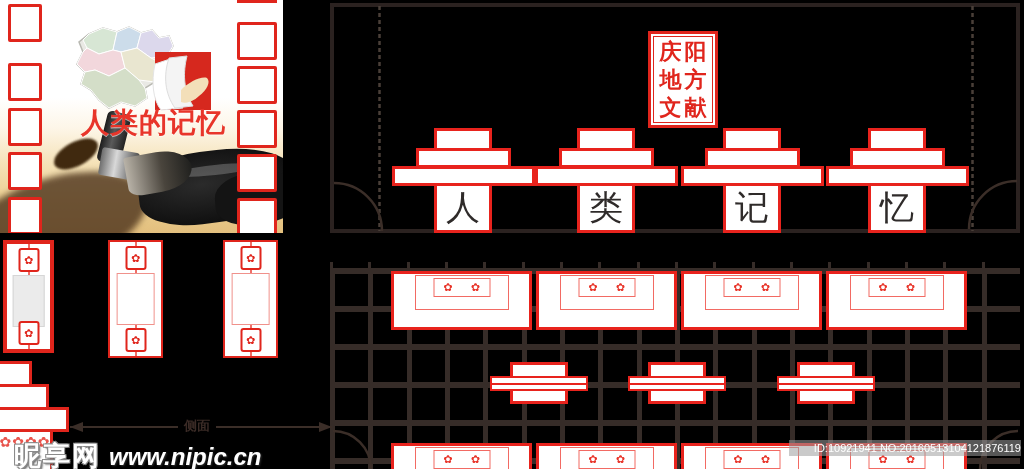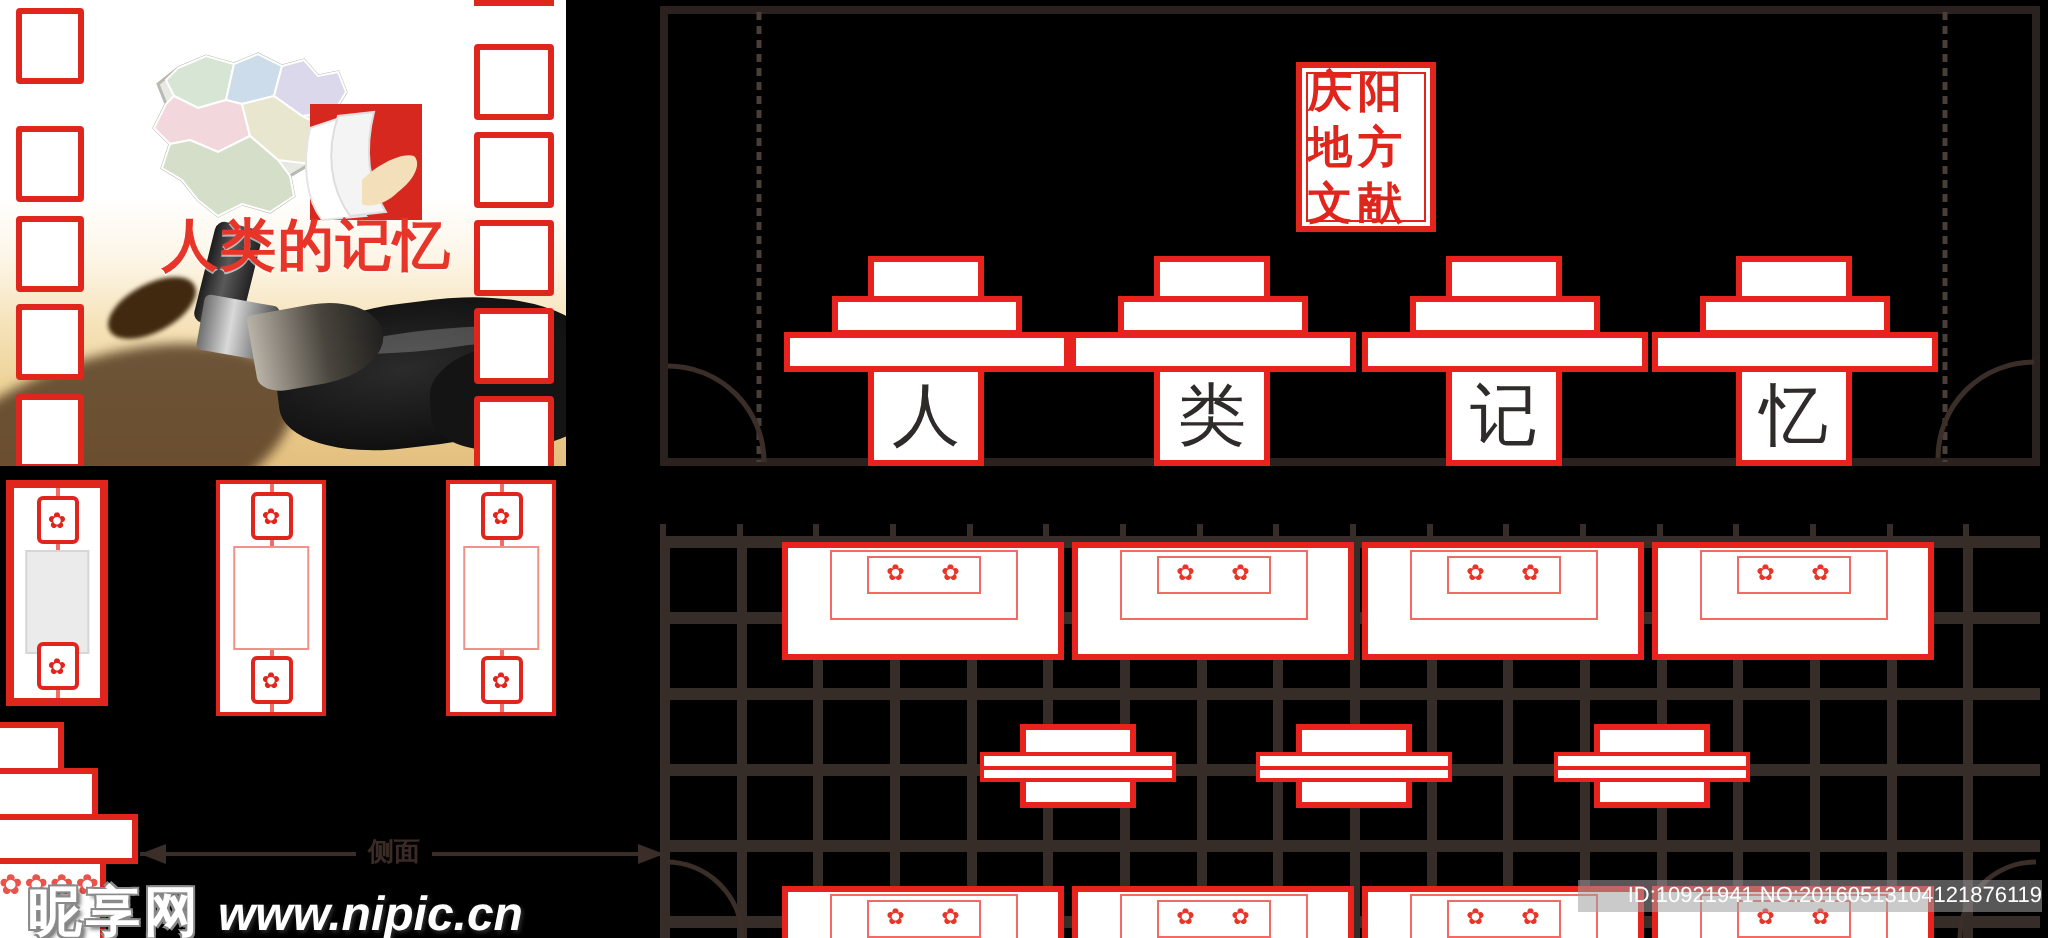--- a/index.html
+++ b/index.html
@@ -41,23 +41,23 @@
   #poster-title { position:absolute; left:12px; top:104px; width:283px; text-align:center;
     font-size:28px; font-weight:bold; color:#e8352a; letter-spacing:1px;
     text-shadow:0 1px 0 rgba(255,255,255,.6); font-family:"Liberation Sans","DejaVu Sans",sans-serif; }
 
   
   #elevation {
     position:absolute; left:330px; top:3px; width:690px; height:230px;
     background:#000; border:4px solid #2b2220;
   }
   #plaque {
-    position:absolute; left:648px; top:31px; width:70px; height:85px;
+    position:absolute; left:648px; top:31px; width:70px; height:97px;
     background:#fff; border:3px solid #e0251c; box-shadow:inset 0 0 0 2px #fff, inset 0 0 0 3px #e0251c;
-    display:flex; flex-direction:column; justify-content:center; z-index:4;
+    display:flex; flex-direction:column; justify-content:center; align-items:center; z-index:4;
   }
   .plaque-line { font-size:22px; line-height:28px; font-weight:bold; color:#e0251c; letter-spacing:3px; text-indent:3px; white-space:nowrap; }
 
   .shelf-box { position:absolute; background:#fff; border:3px solid #e8231d; }
   .shelf-top { width:58px; height:24px; top:128px; z-index:3; }
   .shelf-mid { width:95px; height:20px; top:148px; z-index:4; }
   .shelf-bar { width:143px; height:20px; top:166px; z-index:5; }
   .shelf-char { width:58px; height:50px; top:183px; z-index:2;
     display:flex; align-items:center; justify-content:center;
     font-family:"Liberation Serif","DejaVu Serif",serif; font-size:34px; color:#2f2b2a; }

